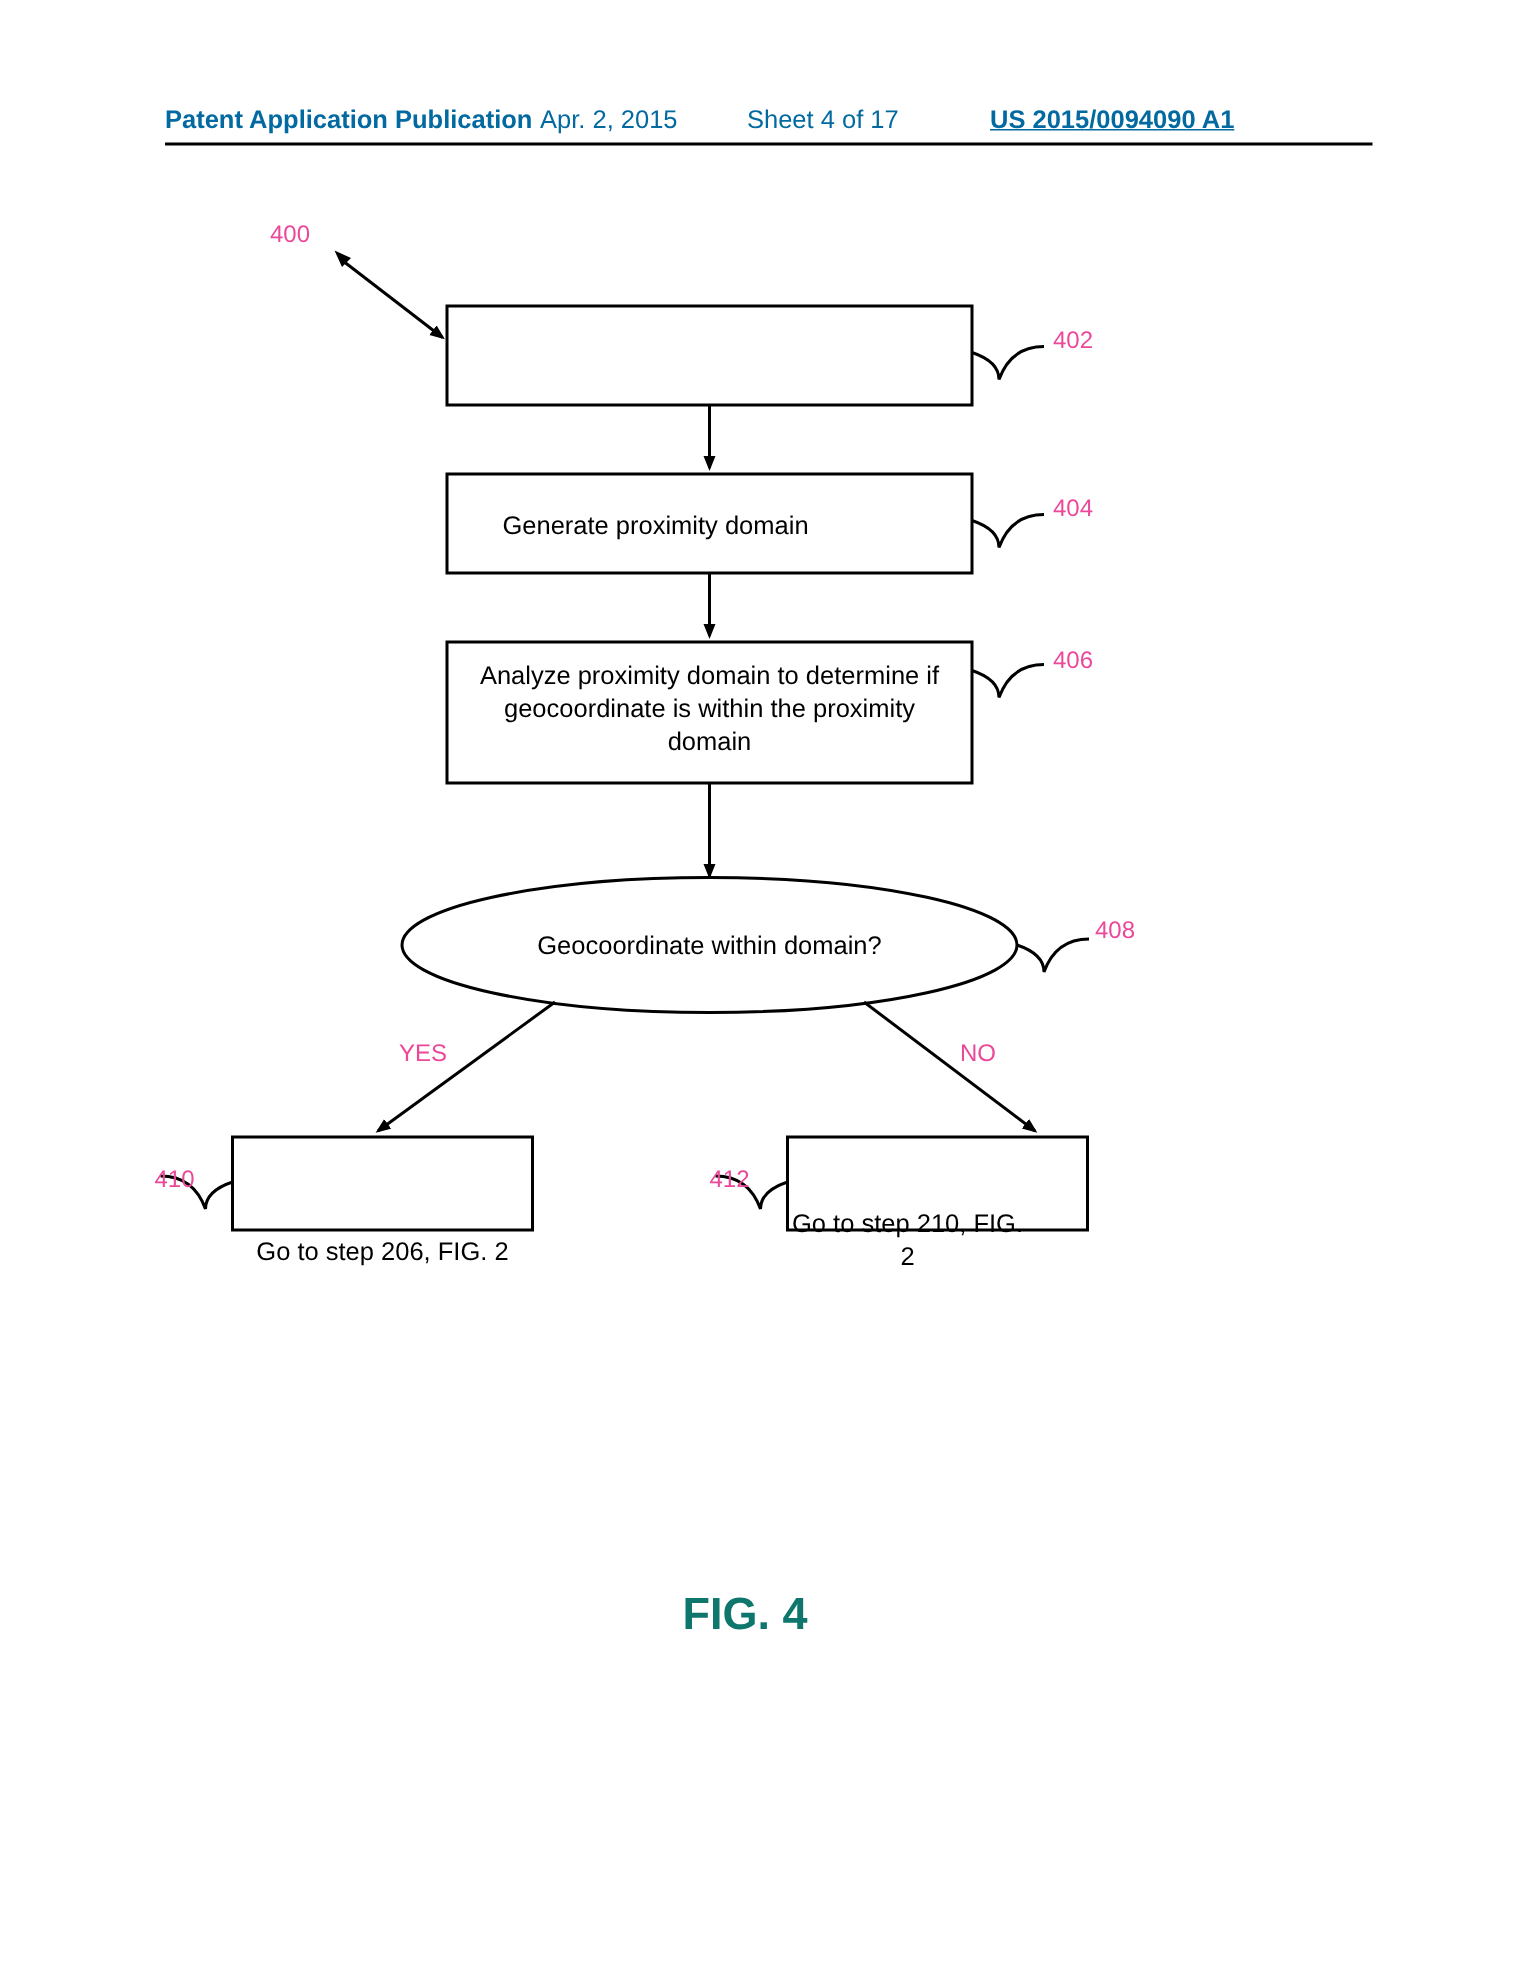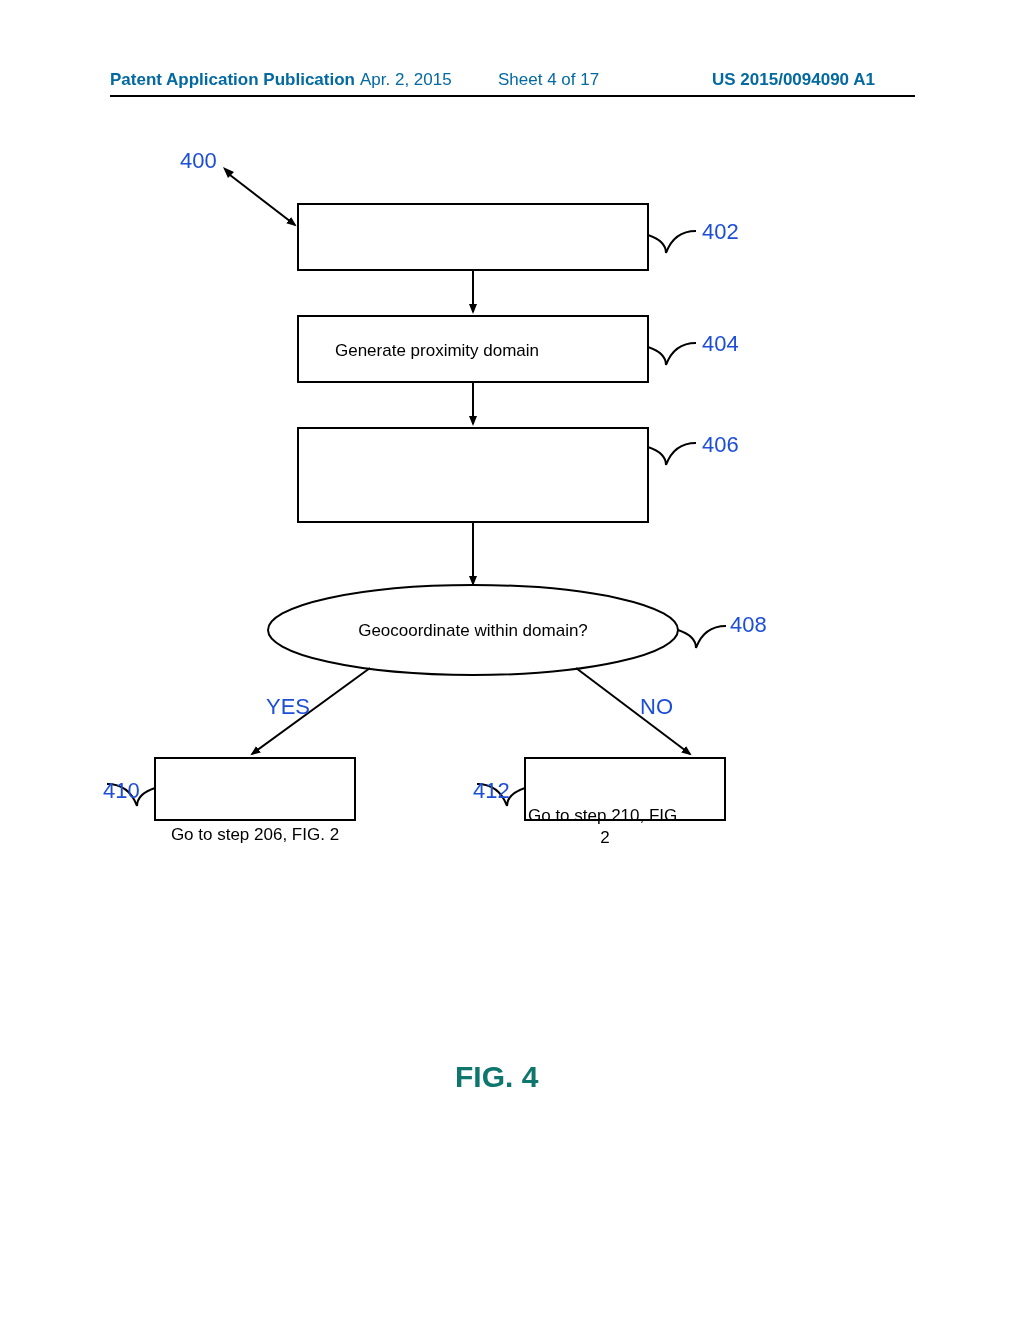--- a/index.html
+++ b/index.html
@@ -26,39 +26,39 @@
   }
   .header-text {
     position: absolute;
     top: 70px;
     font-size: 17px;
     color: #0369a1;
   }
   .header-left { left: 110px; font-weight: bold;}
   .header-mid  { left: 360px; }
   .header-sheet{ left: 498px; }
-  .header-right{ left: 712px; font-weight: bold;}
+  .header-right{ left: 660px; font-weight: bold; text-decoration: underline;}
   svg.flow {
     position: absolute;
     left: 0;
     top: 0;
     width: 1024px;
     height: 1320px;
   }
   .box-text {
     position: absolute;
     font-size: 17px;
     text-align: center;
     color: #000;
     line-height: 1.3;
   }
   .label-text {
     position: absolute;
-    font-size: 22px;
-    color: #1d4ed8;
+    font-size: 16px;
+    color: #ec4899;
   }
   .fig-title {
     position: absolute;
     font-size: 30px;
     font-weight: bold;
     color: #0f766e;
   }
 </style>
 </head>
 <body>
@@ -113,20 +113,21 @@
     <path d="M525,788 q-18,6 -18,18 q-8,-22 -30,-22" stroke="#000" stroke-width="2" fill="none"></path>
   </svg>
 
   <div class="label-text" style="left:180px; top:148px;">400</div>
 
   <div class="label-text" style="left:702px; top:219px;">402</div>
 
   <div class="box-text" style="left:298px; top:340px; width:278px;">Generate proximity domain</div>
   <div class="label-text" style="left:702px; top:331px;">404</div>
 
+  <div class="box-text" style="left:308px; top:440px; width:330px;">Analyze proximity domain to determine if geocoordinate is within the proximity domain</div>
   <div class="label-text" style="left:702px; top:432px;">406</div>
 
   <div class="box-text" style="left:298px; top:620px; width:350px;">Geocoordinate within domain?</div>
   <div class="label-text" style="left:730px; top:612px;">408</div>
 
   <div class="label-text" style="left:266px; top:694px;">YES</div>
   <div class="label-text" style="left:640px; top:694px;">NO</div>
 
   <div class="box-text" style="left:155px; top:780px; width:200px;margin-top:44px;">Go to step 206, FIG. 2</div>
   <div class="label-text" style="left:103px; top:778px;">410</div>

